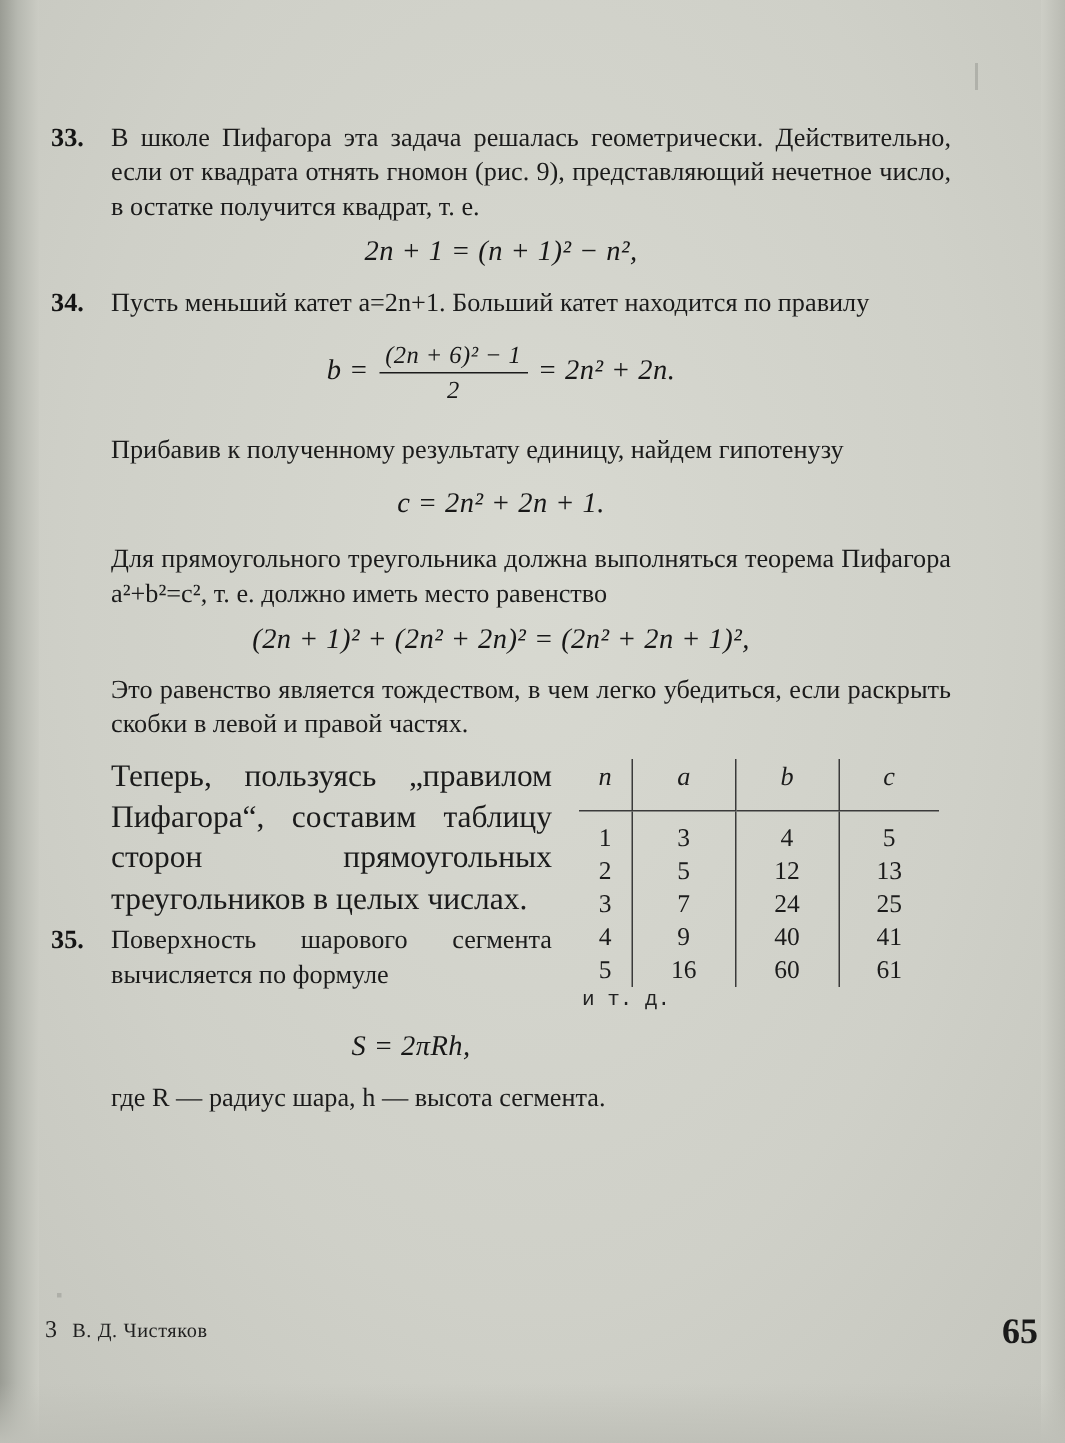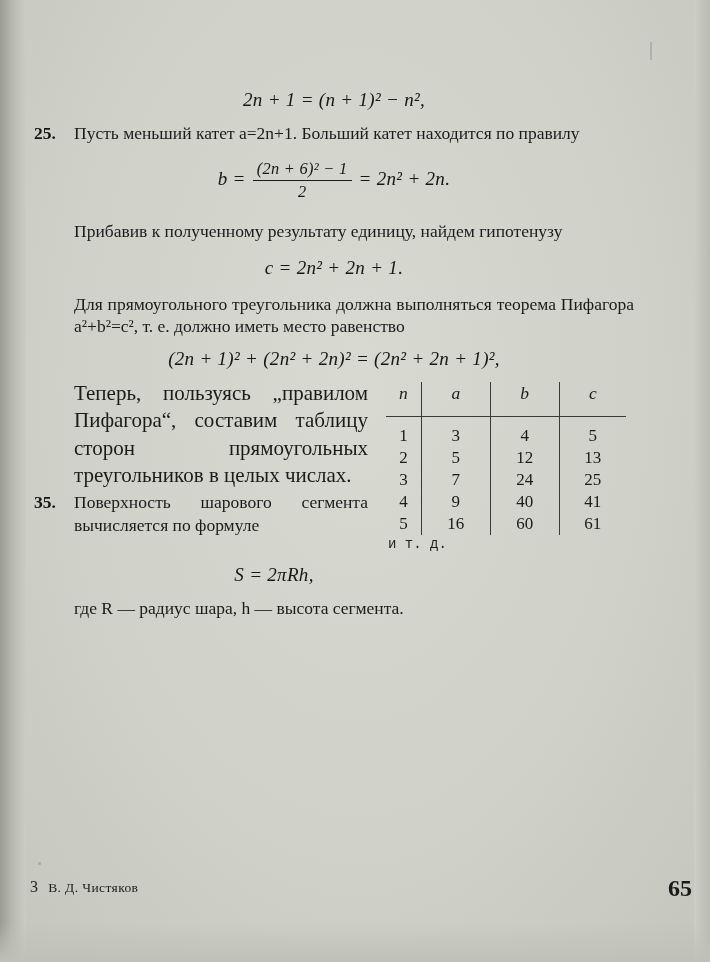--- a/index.html
+++ b/index.html
@@ -182,25 +182,29 @@
 <div id="page">
   <div id="binding"></div>
   <div id="edge-right"></div>
   <div id="edge-bottom"></div>
 
   <div class="speck" style="left:650px;top:42px;width:2px;height:18px;"></div>
   <div class="speck" style="left:38px;top:862px;width:3px;height:3px;"></div>
 
   <div id="content">
 
+    <div class="para">
+      <span class="num">33.</span>
+      <span class="ptext">В школе Пифагора эта задача решалась геометрически. Действительно, если от квадрата отнять гномон (рис. 9), представляющий нечетное число, в остатке получится квадрат, т. е.</span>
+    </div>
 
     <div class="formula">2n + 1 = (n + 1)² − n²,</div>
 
     <div class="para" style="margin-top:6px;">
-      <span class="num">25.</span>
+      <span class="num">34.</span>
       <span class="ptext">Пусть меньший катет a=2n+1. Больший катет находится по правилу</span>
     </div>
 
     <div class="formula" style="margin-top:14px;margin-bottom:18px;">
       <span>b =</span>
       <span class="frac">
         <span class="numer">(2n + 6)² − 1</span>
         <span class="denom">2</span>
       </span>
       <span>= 2n² + 2n.</span>
@@ -211,20 +215,23 @@
     </div>
 
     <div class="formula" style="margin-top:14px;margin-bottom:14px;">c = 2n² + 2n + 1.</div>
 
     <div class="para">
       <span class="ptext">Для прямоугольного треугольника должна выполняться теорема Пифагора a²+b²=c², т. е. должно иметь место равенство</span>
     </div>
 
     <div class="formula" style="margin-top:10px;margin-bottom:10px;">(2n + 1)² + (2n² + 2n)² = (2n² + 2n + 1)²,</div>
 
+    <div class="para">
+      <span class="ptext">Это равенство является тождеством, в чем легко убедиться, если раскрыть скобки в левой и правой частях.</span>
+    </div>
 
     <div class="wrap-section">
       <div class="table-float">
         <table class="sides">
           <thead>
             <tr>
               <th>n</th>
               <th class="vline">a</th>
               <th class="vline">b</th>
               <th class="vline">c</th>

